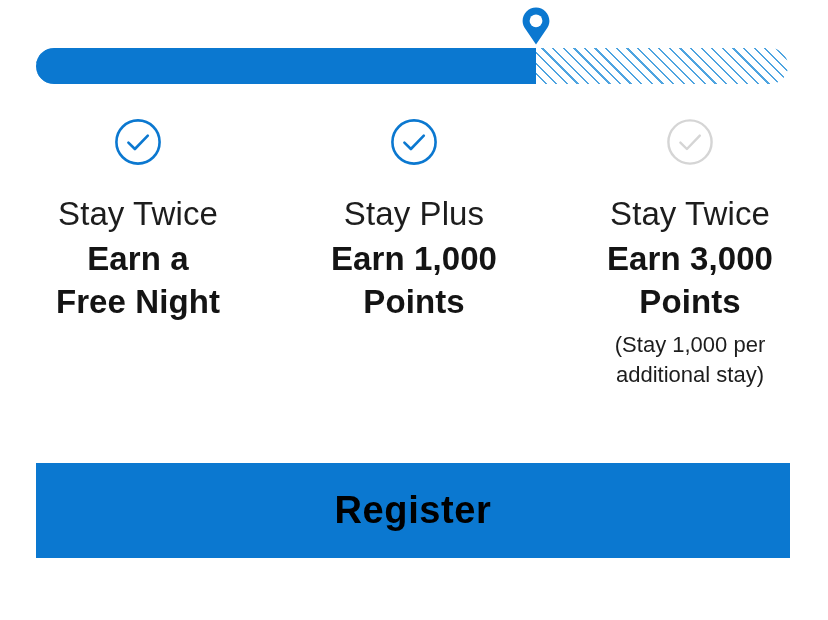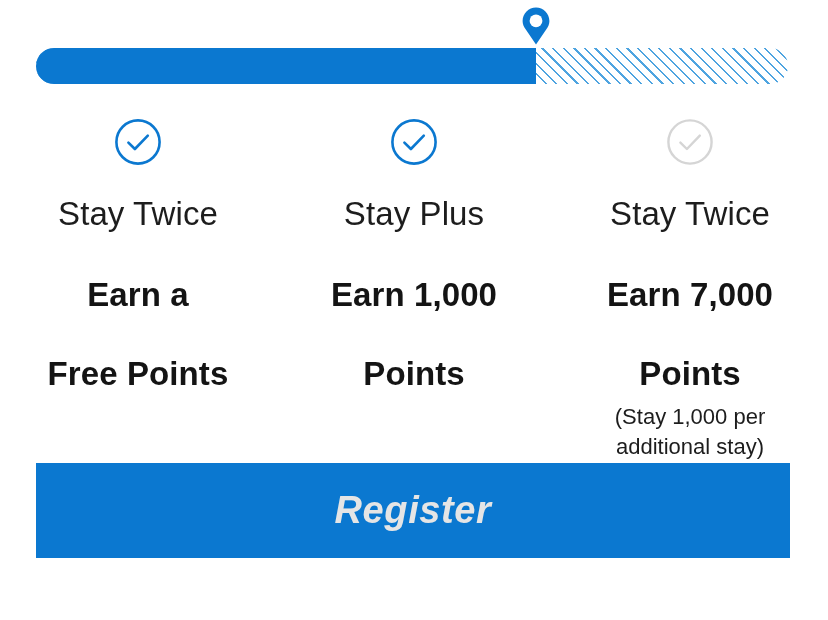--- a/index.html
+++ b/index.html
@@ -109,21 +109,21 @@
     white-space: nowrap;
   }
   .tier-main {
     font-size: 33px;
     line-height: 43px;
     font-weight: 700;
     color: #141414;
     letter-spacing: 0.1px;
     margin-top: 1px;
   }
-  .tier-main-line { white-space: nowrap; display: block; margin-top: 36px; }
+  .tier-main-line { white-space: nowrap; display: block; }
 
   .tier-note {
     font-size: 22px;
     line-height: 30px;
     font-weight: 300;
     color: #1d1d1d;
     margin-top: 7px;
     max-width: 220px;
   }
 
@@ -173,21 +173,21 @@
   <div class="tier is-active">
     <span class="tier-check">
       <svg viewBox="0 0 48 48" aria-hidden="true">
         <circle cx="24" cy="24" r="21.6" fill="none" stroke="currentColor" stroke-width="2.6"></circle>
         <path d="M14.4 24.6 L20.9 31 L33.8 17.6" fill="none" stroke="currentColor" stroke-width="2.6" stroke-linecap="round" stroke-linejoin="round"></path>
       </svg>
     </span>
     <span class="tier-sub">Stay Twice</span>
     <span class="tier-main">
       <span class="tier-main-line">Earn a</span>
-      <span class="tier-main-line">Free Points</span>
+      <span class="tier-main-line">Free Night</span>
     </span>
   </div>
 
   <div class="tier is-active">
     <span class="tier-check">
       <svg viewBox="0 0 48 48" aria-hidden="true">
         <circle cx="24" cy="24" r="21.6" fill="none" stroke="currentColor" stroke-width="2.6"></circle>
         <path d="M14.4 24.6 L20.9 31 L33.8 17.6" fill="none" stroke="currentColor" stroke-width="2.6" stroke-linecap="round" stroke-linejoin="round"></path>
       </svg>
     </span>
@@ -200,21 +200,21 @@
 
   <div class="tier is-inactive">
     <span class="tier-check">
       <svg viewBox="0 0 48 48" aria-hidden="true">
         <circle cx="24" cy="24" r="21.6" fill="none" stroke="currentColor" stroke-width="2.4"></circle>
         <path d="M14.4 24.6 L20.9 31 L33.8 17.6" fill="none" stroke="currentColor" stroke-width="2.4" stroke-linecap="round" stroke-linejoin="round"></path>
       </svg>
     </span>
     <span class="tier-sub">Stay Twice</span>
     <span class="tier-main">
-      <span class="tier-main-line">Earn 7,000</span>
+      <span class="tier-main-line">Earn 3,000</span>
       <span class="tier-main-line">Points</span>
     </span>
     <span class="tier-note">(Stay 1,000 per additional stay)</span>
   </div>
 
 </div>
 
-<button class="register-button" style="background: rgb(11, 120, 208); color: #e5e5e5; font-style: italic;">Register</button>
+<button class="register-button" style="background: rgb(11, 120, 208); color: #000000;">Register</button>
 
 </body></html>

